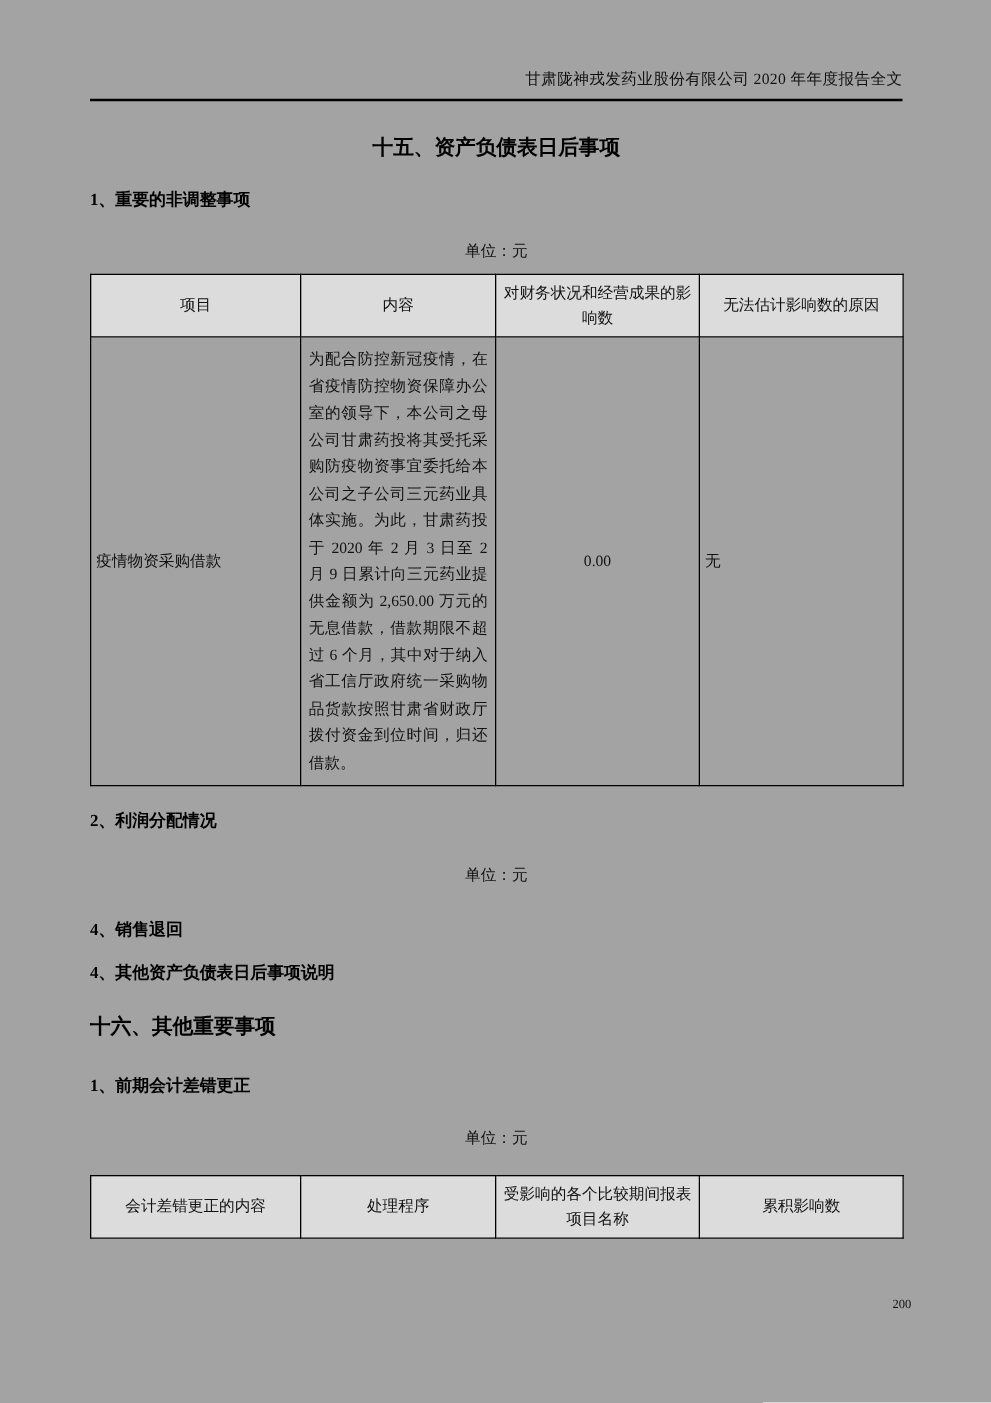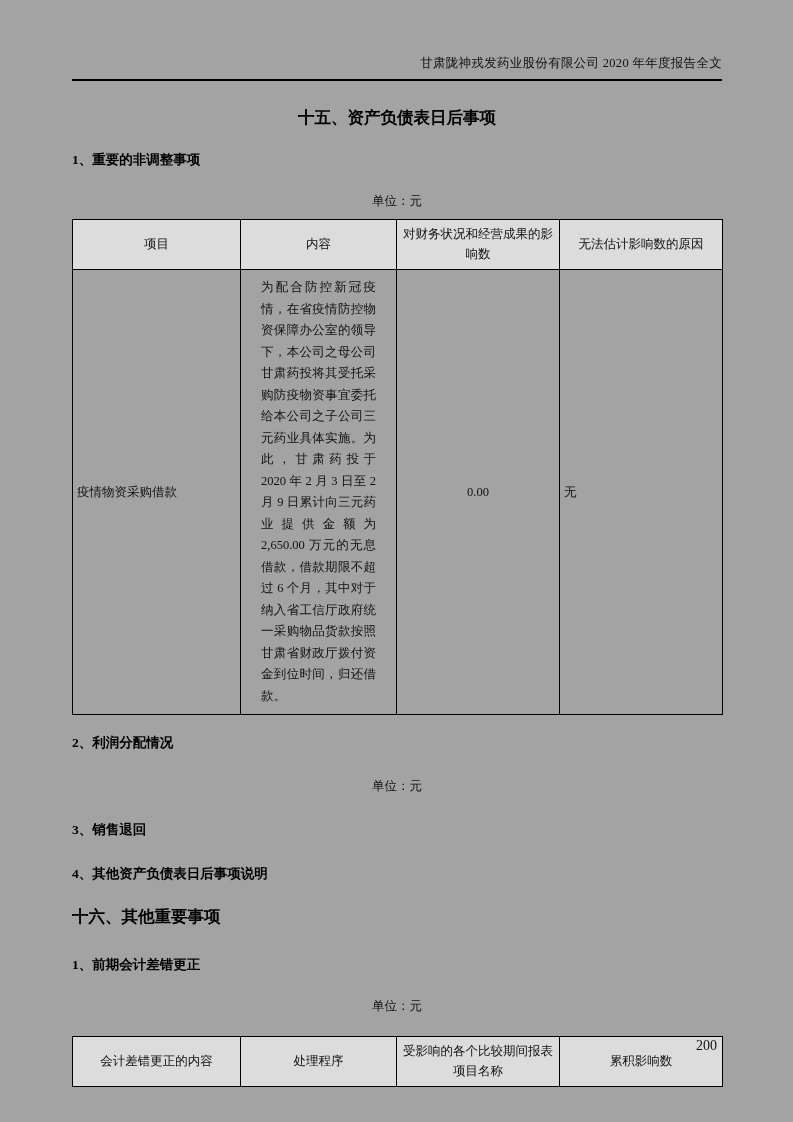--- a/index.html
+++ b/index.html
@@ -44,21 +44,21 @@
   }
   
   .m-s3      { margin-top: 22px; }
   .m-s15     { margin-top: 26px; text-align: center; }
   .m-s15-1   { margin-top: 22px; }
   .m-unit1   { margin-top: 24px; }
   .m-table1  { margin-top: 9px; }
   .m-s15-2   { margin-top: 19px; }
   .m-unit2   { margin-top: 26px; }
   .m-s15-3   { margin-top: 26px; }
-  .m-s15-4   { margin-top: 26px; }
+  .m-s15-4   { margin-top: 16px; }
   .m-s16     { margin-top: 23px; }
   .m-s16-1   { margin-top: 28px; }
   .m-s16-1-1 { margin-top: 26px; }
   .m-unit3   { margin-top: 24px; }
   .m-table2  { margin-top: 21px; }
 
   table.report-table {
     width: 650px;
     border-collapse: collapse;
     table-layout: fixed;
@@ -80,43 +80,43 @@
     line-height: 1.55;
   }
   td.cell-item {
     text-align: left;
     vertical-align: middle;
     padding: 4px 4px;
   }
   td.cell-content {
     text-align: justify;
     vertical-align: middle;
-    padding: 7px 20px;
+    padding: 7px 6px;
     line-height: 21.5px;
   }
   td.cell-impact {
     text-align: center;
     vertical-align: middle;
     padding: 4px 3px;
   }
   td.cell-reason {
     text-align: left;
     vertical-align: middle;
     padding: 4px 4px;
   }
   .col-1 { width: 168px; }
   .col-2 { width: 156px; }
   .col-3 { width: 163px; }
   .col-4 { width: 163px; }
 
   .page-number {
     position: absolute;
     top: 1038px;
-    right: 76px;
-    font-size: 14px;
+    right: 64px;
+    font-size: 10px;
     color: #111111;
   }
 </style>
 </head>
 <body>
 
 <div class="page">
 
   <div class="doc-header">甘肃陇神戎发药业股份有限公司 2020 年年度报告全文</div>
 
@@ -149,21 +149,21 @@
         <td class="cell-impact">0.00</td>
         <td class="cell-reason">无</td>
       </tr>
     </tbody>
   </table>
 
   <div class="h-small m-s15-2">2、利润分配情况</div>
 
   <div class="unit-label m-unit2">单位：元</div>
 
-  <div class="h-small m-s15-3">3、销售退回</div>
+  <div class="h-small m-s15-3">4、销售退回</div>
 
   <div class="h-small m-s15-4">4、其他资产负债表日后事项说明</div>
 
   <div class="h-big m-s16">十六、其他重要事项</div>
 
   <div class="h-small m-s16-1">1、前期会计差错更正</div>
 
 
   <div class="unit-label m-unit3">单位：元</div>
 

